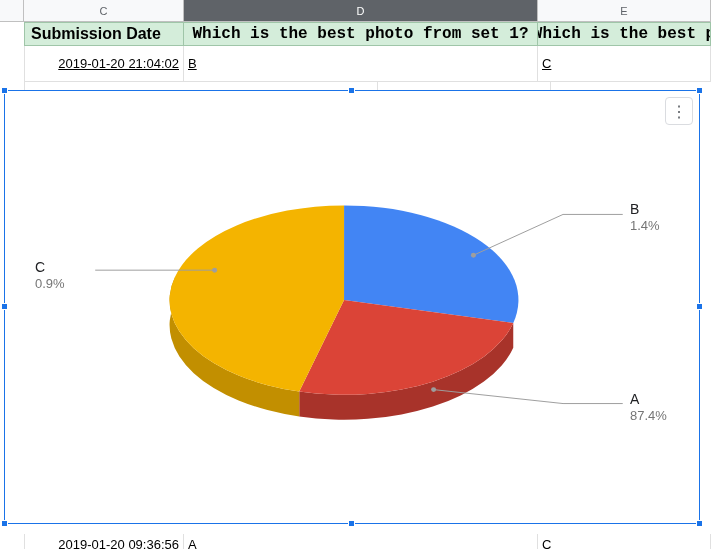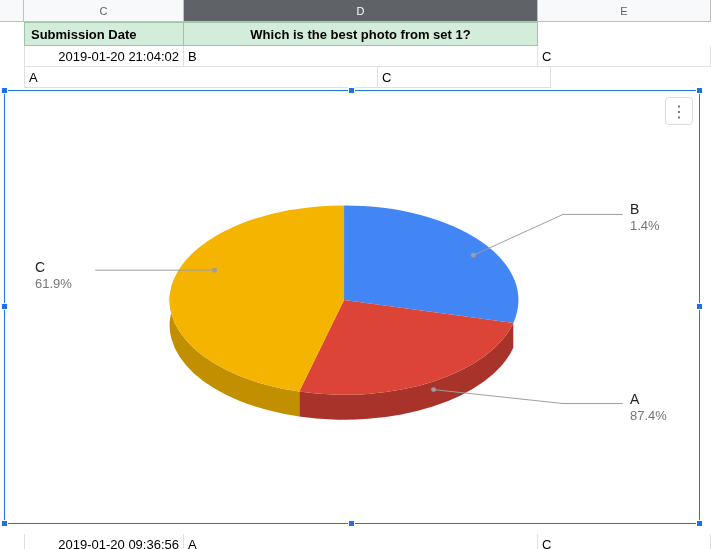--- a/index.html
+++ b/index.html
@@ -37,33 +37,34 @@
   .col-E { width: 173px; }
   .header-row {
     display: flex;
     height: 24px;
   }
   .header-cell {
     background: #d4edda;
     border: 1px solid #9fc5a8;
     border-left: none;
     font-weight: bold;
-    font-size: 13px;
+    font-size: 16px;
     color: #000;
     display: flex;
     align-items: center;
     padding: 0 6px;
     overflow: hidden;
     white-space: nowrap;
   }
   .header-cell:first-child { border-left: 1px solid #9fc5a8; }
-  .header-cell.center { justify-content: center; }
+  .header-cell.center { justify-content: center; font-family: Liberation Mono, monospace; }
   .data-row {
     display: flex;
-    height: 21px;
+    height: 36px;
+    text-decoration: underline;
   }
   .data-cell {
     background: #fff;
     border-right: 1px solid #e0e0e0;
     border-bottom: 1px solid #e0e0e0;
     font-size: 13px;
     color: #000;
     display: flex;
     align-items: center;
     padding: 0 4px;
@@ -140,20 +141,21 @@
 <div class="col-headers">
   <div class="col-header row-stub"></div>
   <div class="col-header col-C">C</div>
   <div class="col-header col-D selected">D</div>
   <div class="col-header col-E">E</div>
 </div>
 
 <div class="header-row" style="margin-left:24px;">
   <div class="header-cell col-C">Submission Date</div>
   <div class="header-cell col-D center">Which is the best photo from set 1?</div>
+  <div class="header-cell col-E center">Which is the best p</div>
 </div>
 
 <div class="data-row" style="margin-left:24px;">
   <div class="data-cell col-C right">2019-01-20 21:04:02</div>
   <div class="data-cell col-D">B</div>
   <div class="data-cell col-E">C</div>
 </div>
 <div class="data-row" style="margin-left:24px;">
   <div class="data-cell col-D">A</div>
   <div class="data-cell col-E">C</div>
@@ -203,21 +205,21 @@
   <div class="slice-label" style="left:625px; top:110px; text-align:left;">
     <div class="letter">B</div>
     <div>1.4%</div>
   </div>
   <div class="slice-label" style="left:625px; top:300px; text-align:left;">
     <div class="letter">A</div>
     <div>87.4%</div>
   </div>
   <div class="slice-label" style="left:30px; top:168px; text-align:left;">
     <div class="letter">C</div>
-    <div>61.9%</div>
+    <div>0.9%</div>
   </div>
 </div>
 
 <div class="bottom-row">
   <div class="data-cell col-C right">2019-01-20 09:36:56</div>
   <div class="data-cell col-D">A</div>
   <div class="data-cell col-E">C</div>
 </div>
 
 </body></html>

